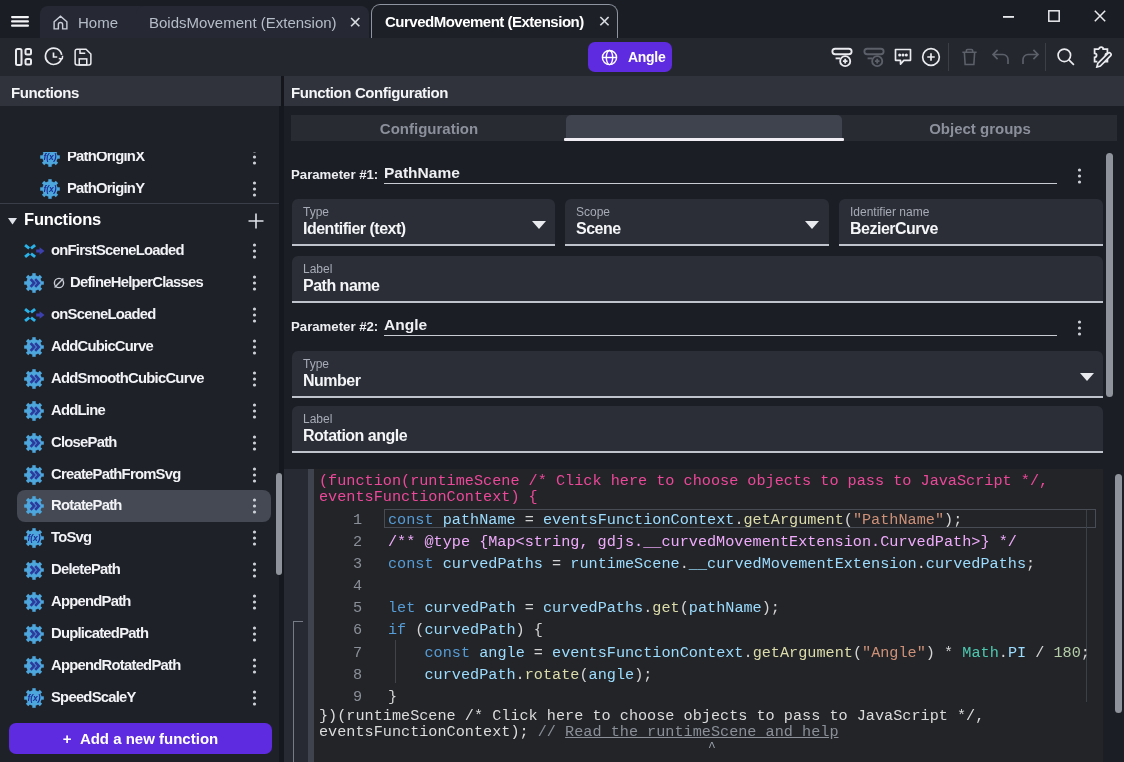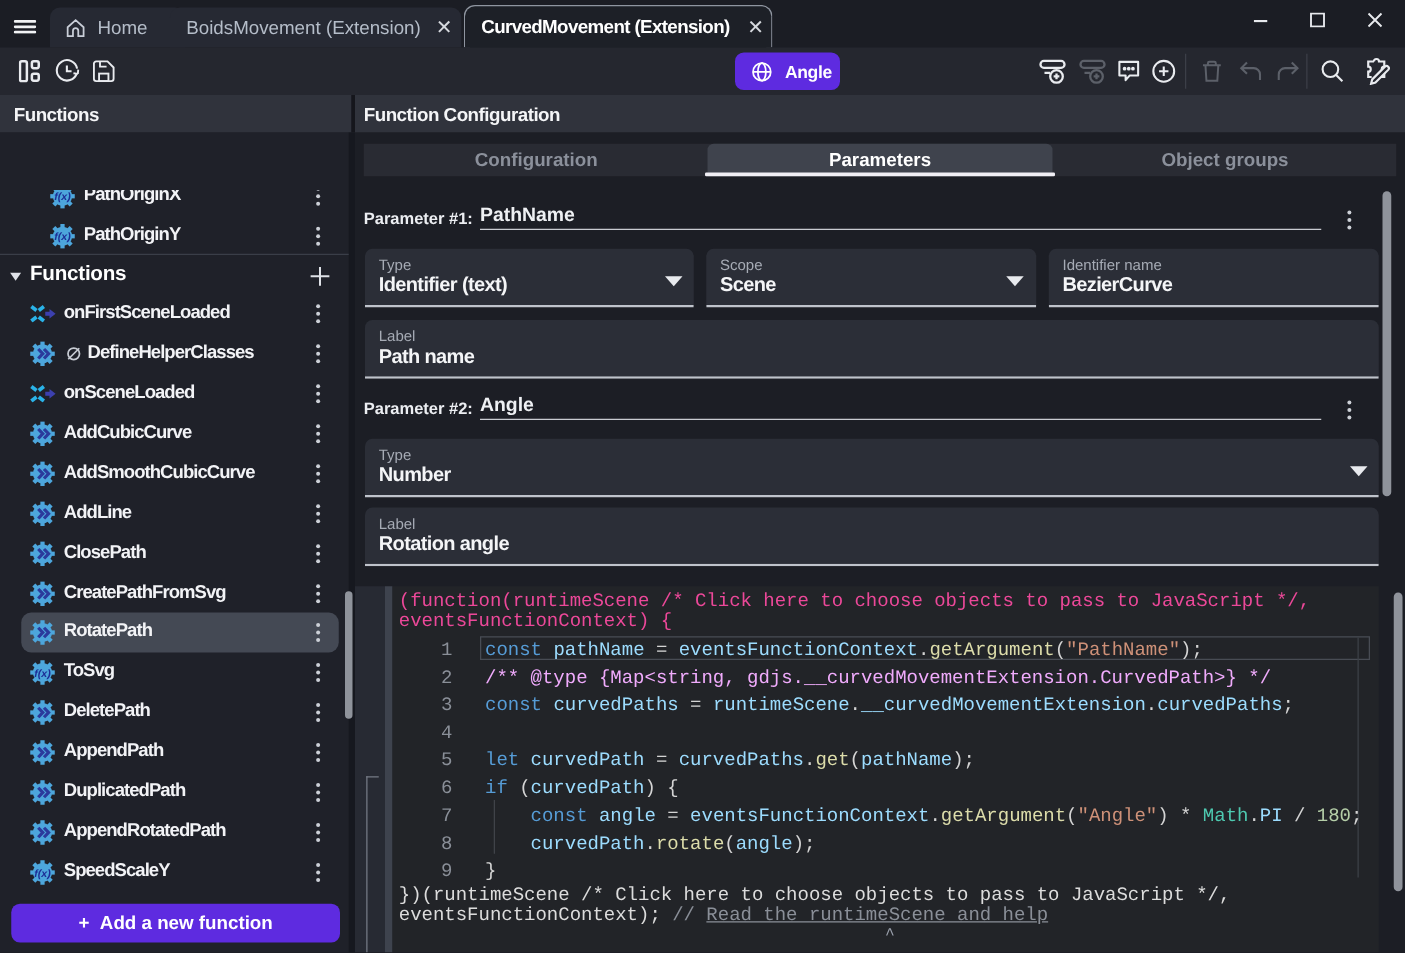--- a/index.html
+++ b/index.html
@@ -589,21 +589,20 @@
   <div id="addfn">+&nbsp;&nbsp;Add a new function</div>
 </div>
 
 <div class="abs" style="left:279px;top:106px;width:5px;height:656px;background:#16181f;z-index:1"></div>
 
 <div class="abs" id="rightpanel">
   <div id="tabbar">
     <div id="tabsel"></div>
     <div class="abs" style="left:273px;top:23px;width:280px;height:3px;background:#f0eef4;border-radius:1px"></div>
     <div class="tt" style="left:0px;">Configuration</div>
-    <div class="tt" style="left:275px;color:#ffffff;">Parameters</div>
     <div class="tt" style="left:551px;">Object groups</div>
   </div>
   <div id="params">
 <span class="phead" style="left:7px;top:61px">Parameter #1:</span>
 <span class="pname" style="left:100px;top:58px">PathName</span>
 <div class="uline" style="left:100px;top:77px;width:673px"></div>
 <svg class="abs" style="left:793px;top:62px" width="5" height="16" viewBox="0 0 5 16">
 <circle cx="2.5" cy="2" r="1.6" fill="#ccd0d7"></circle>
         <circle cx="2.5" cy="8" r="1.6" fill="#ccd0d7"></circle>
         <circle cx="2.5" cy="14" r="1.6" fill="#ccd0d7"></circle>

